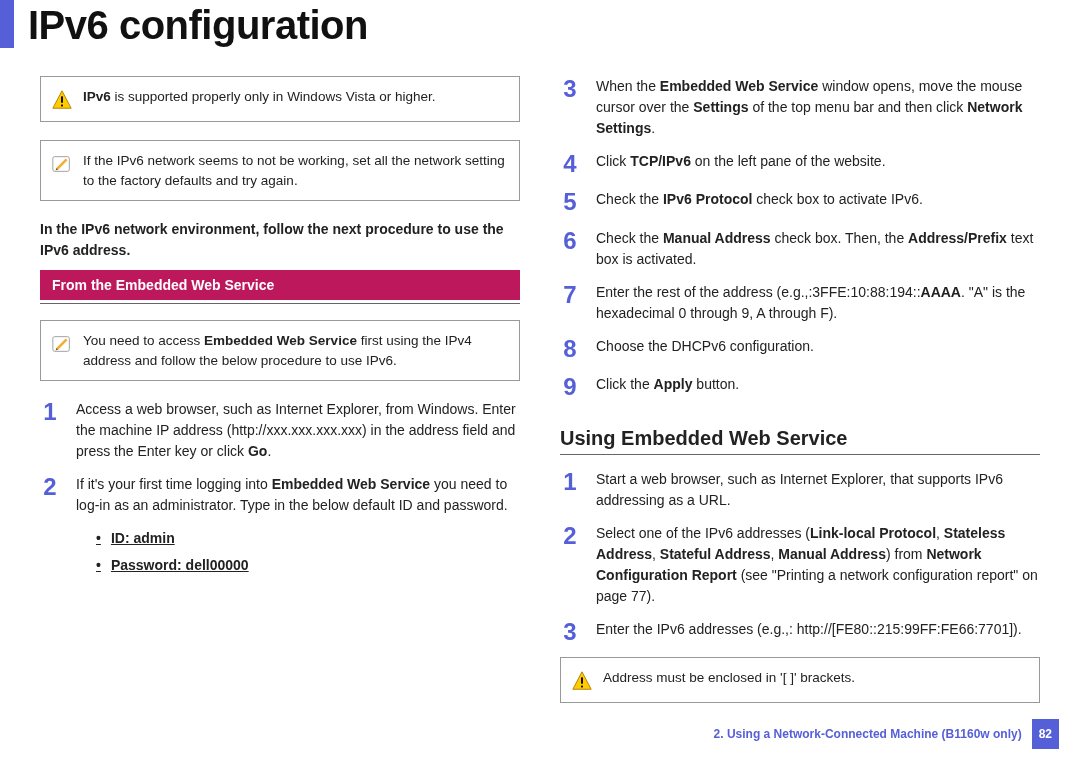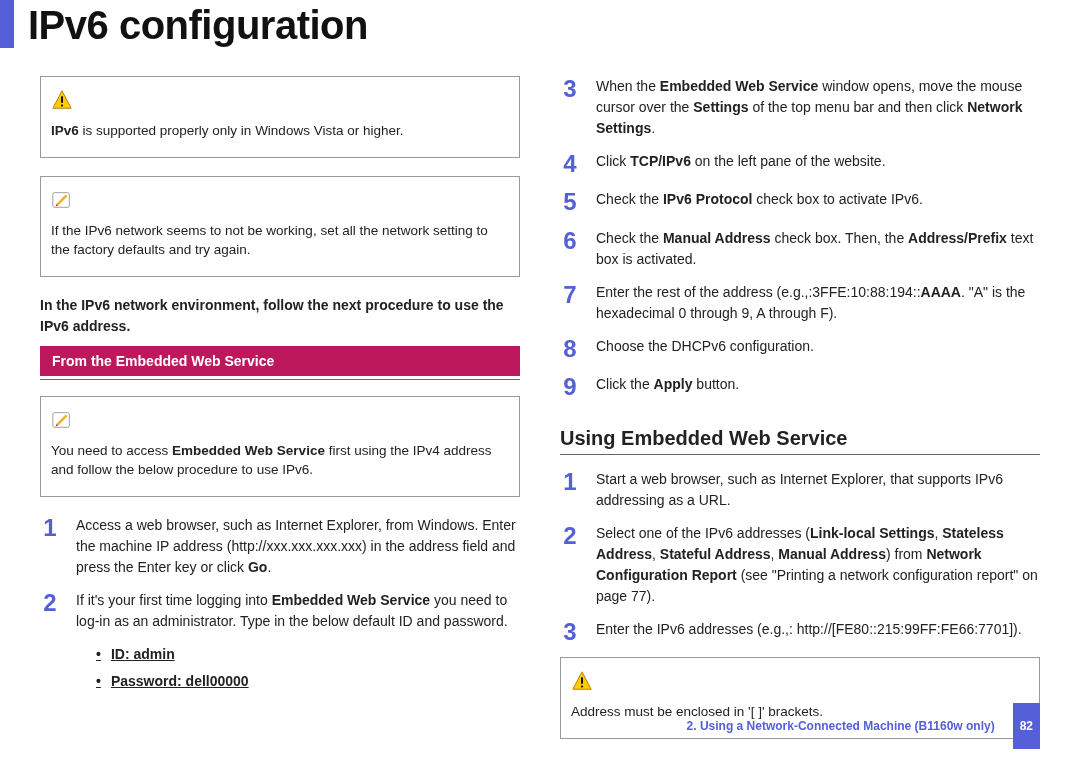--- a/index.html
+++ b/index.html
@@ -33,28 +33,27 @@
   .columns {
     display: flex;
     gap: 40px;
     padding: 20px 40px 0 40px;
   }
   .col {
     width: 480px;
   }
   .note-box {
     border: 1px solid #999;
-    padding: 10px 12px 16px 10px;
+    padding: 10px 12px 10px 10px;
     display: flex;
     align-items: flex-start;
     gap: 10px;
     margin-bottom: 18px;
     font-size: 13.5px;
     line-height: 1.45;
-    flex-direction: column;
   }
   .note-icon {
     width: 22px;
     height: 22px;
     flex: 0 0 22px;
     display: flex;
     align-items: center;
     justify-content: center;
     margin-top: 2px;
   }
@@ -117,34 +116,34 @@
     font-weight: 700;
   }
   .step-body ul li {
     font-weight: 700;
     margin-bottom: 6px;
     text-decoration: underline;
   }
   b { font-weight: 700; }
   .footer {
     position: absolute;
-    right: 40px;
+    right: 21px;
     bottom: 14px;
     display: flex;
     align-items: center;
-    gap: 18px;
+    gap: 10px;
     font-size: 12px;
     font-weight: 700;
     color: #5560d8;
   }
   .footer .chapter { color: #5560d8; }
   .footer .page-badge {
     background: #5560d8;
     color: #fff;
-    padding: 16px 7px;
+    padding: 8px 7px;
     font-size: 12px;
   }
 </style>
 </head>
 <body>
 
 <div class="title-bar">
   <div class="title-bar-stripe"></div>
   <div class="page-title">IPv6 configuration</div>
 </div>
@@ -241,21 +240,21 @@
 
     <div class="sub-header">Using Embedded Web Service</div>
     <div class="sub-underline"></div>
 
     <div class="step">
       <div class="step-num">1</div>
       <div class="step-body">Start a web browser, such as Internet Explorer, that supports IPv6 addressing as a URL.</div>
     </div>
     <div class="step">
       <div class="step-num">2</div>
-      <div class="step-body">Select one of the IPv6 addresses (<b>Link-local Settings</b>, <b>Stateless Address</b>, <b>Stateful Address</b>, <b>Manual Address</b>) from <b>Network Configuration Report</b> (see "Printing a network configuration report" on page 77).</div>
+      <div class="step-body">Select one of the IPv6 addresses (<b>Link-local Protocol</b>, <b>Stateless Address</b>, <b>Stateful Address</b>, <b>Manual Address</b>) from <b>Network Configuration Report</b> (see "Printing a network configuration report" on page 77).</div>
     </div>
     <div class="step">
       <div class="step-num">3</div>
       <div class="step-body">Enter the IPv6 addresses (e.g.,: http://[FE80::215:99FF:FE66:7701]).</div>
     </div>
 
     <div class="note-box">
       <div class="note-icon">
         <svg viewBox="0 0 24 24">
             <polygon points="12,2 22,21 2,21" fill="#ffcc00" stroke="#b07d00" stroke-width="1"></polygon>

